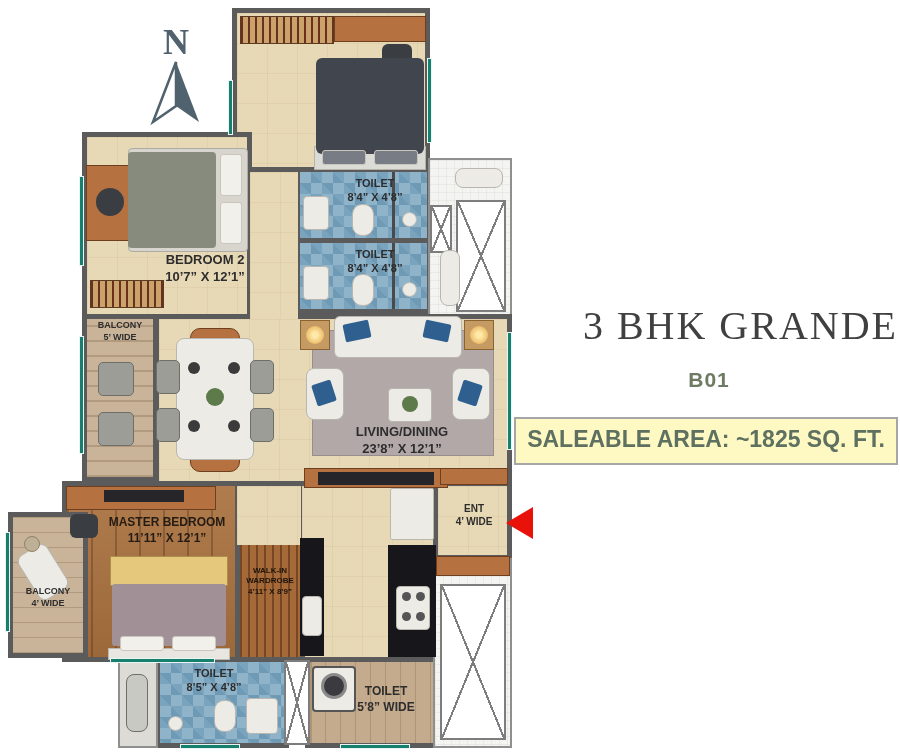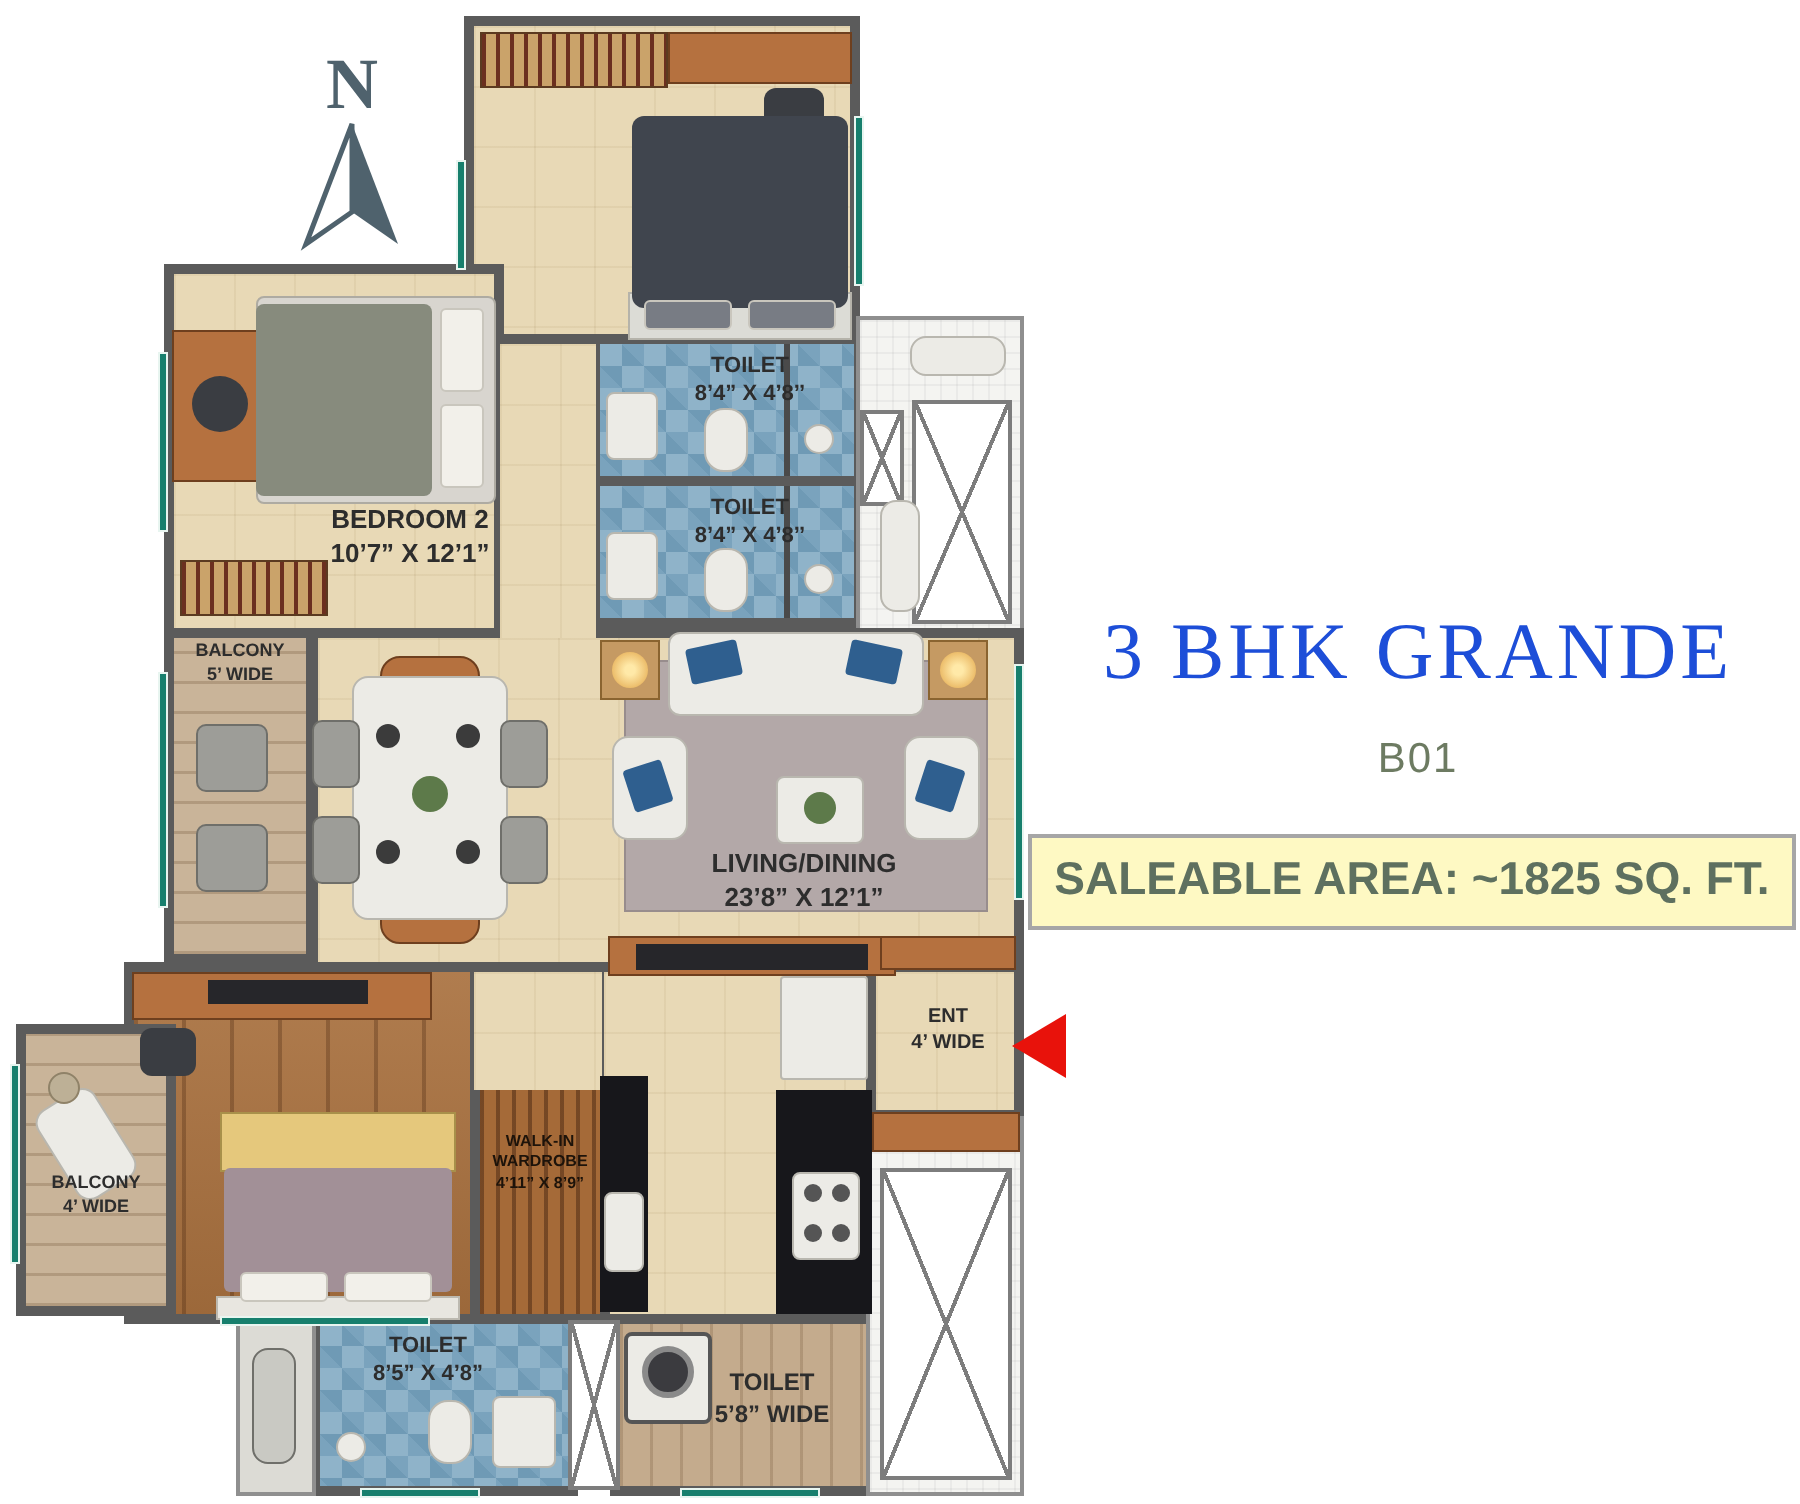--- a/index.html
+++ b/index.html
@@ -50,24 +50,24 @@
   .white-f{background:#ecebe6;border:1px solid #b9b7af;border-radius:4px;}
   .gray-f{background:#9d9d98;border:1px solid #6f6f6a;border-radius:5px;}
   .dark-f{background:#40454e;border-radius:6px;}
   .counter{background:#17171b;}
   .lamp{background:#c59a63;border:1px solid #8a6430;}
   .lamp::after{content:"";position:absolute;left:5px;top:5px;right:5px;bottom:5px;border-radius:50%;
     background:radial-gradient(circle,#ffe9a8 20%,#e8b45e 80%);}
   .pillow{background:#f2f0ea;border:1px solid #c9c6bd;border-radius:3px;}
   .cushion{background:#2f5f8f;border-radius:2px;}
   
-  .brand-title{position:absolute;left:520px;top:302px;width:378px;text-align:center;
-    font-family:"Liberation Serif", serif;font-size:40px;letter-spacing:2px;color:#1d4ed8;z-index:50;}
+  .brand-title{position:absolute;left:520px;top:302px;width:378px;text-align:right;
+    font-family:"Liberation Serif", serif;font-size:40px;letter-spacing:2px;color:#404040;z-index:50;}
   .brand-unit{position:absolute;left:520px;top:368px;width:378px;text-align:center;
-    font-size:21px;font-weight:400;letter-spacing:1px;color:#6d7b62;z-index:50;}
+    font-size:21px;font-weight:700;letter-spacing:1px;color:#6d7b62;z-index:50;}
   .saleable-box{position:absolute;left:514px;top:417px;width:380px;height:44px;
     border:2px solid #a6a6a6;background:#fef9c3;z-index:50;}
   .saleable-box div{width:100%;text-align:center;line-height:41px;font-size:23px;font-weight:700;color:#5e705f;}
   .entry-arrow{position:absolute;left:506px;top:507px;width:0;height:0;z-index:50;
     border-top:16px solid transparent;border-bottom:16px solid transparent;border-right:27px solid #e8120b;}
   
   .compass{position:absolute;left:138px;top:24px;width:76px;text-align:center;z-index:50;}
   .compass .n{font-family:"Liberation Serif", serif;font-size:36px;font-weight:700;color:#4f626d;line-height:1;}
 </style>
 </head>
@@ -218,20 +218,24 @@
       <span>5’ WIDE</span>
     </div>
     <div class="rlabel f13" style="left:322px;top:424px;width:160px;">
       <span>LIVING/DINING</span>
       <span>23’8” X 12’1”</span>
     </div>
     <div class="rlabel f10" style="left:440px;top:502px;width:68px;">
       <span>ENT</span>
       <span>4’ WIDE</span>
     </div>
+    <div class="rlabel f12" style="left:92px;top:515px;width:150px;color:#241c14;">
+      <span>MASTER BEDROOM</span>
+      <span>11’11” X 12’1”</span>
+    </div>
     <div class="rlabel f8" style="left:239px;top:566px;width:62px;color:#1d130a;">
       <span style="white-space:normal;">WALK-IN WARDROBE</span>
       <span>4’11” X 8’9”</span>
     </div>
     <div class="rlabel f9" style="left:14px;top:586px;width:68px;">
       <span>BALCONY</span>
       <span>4’ WIDE</span>
     </div>
     <div class="rlabel f11" style="left:164px;top:666px;width:100px;">
       <span>TOILET</span>

